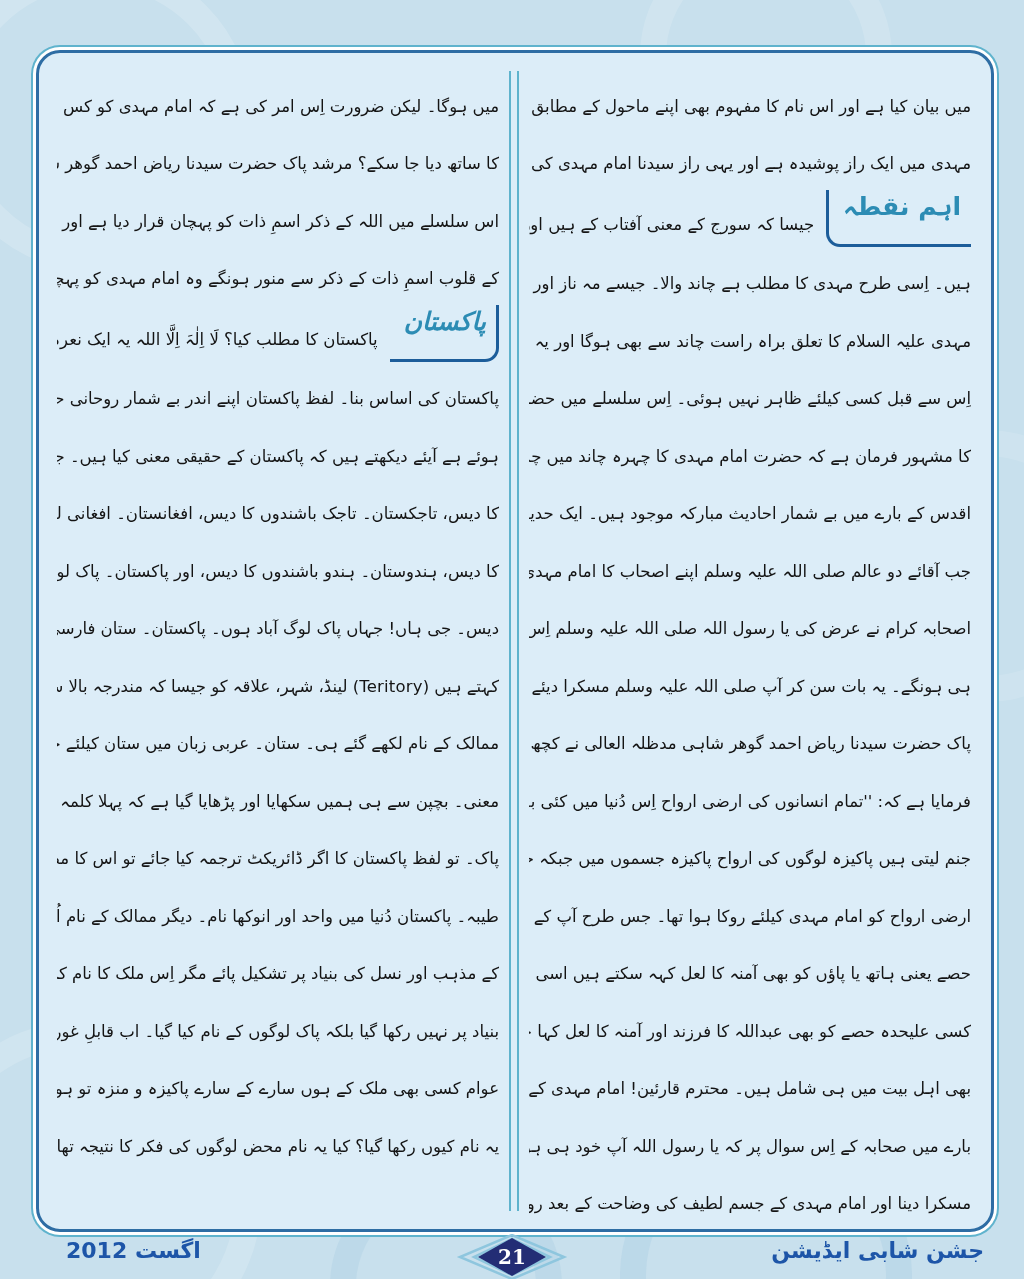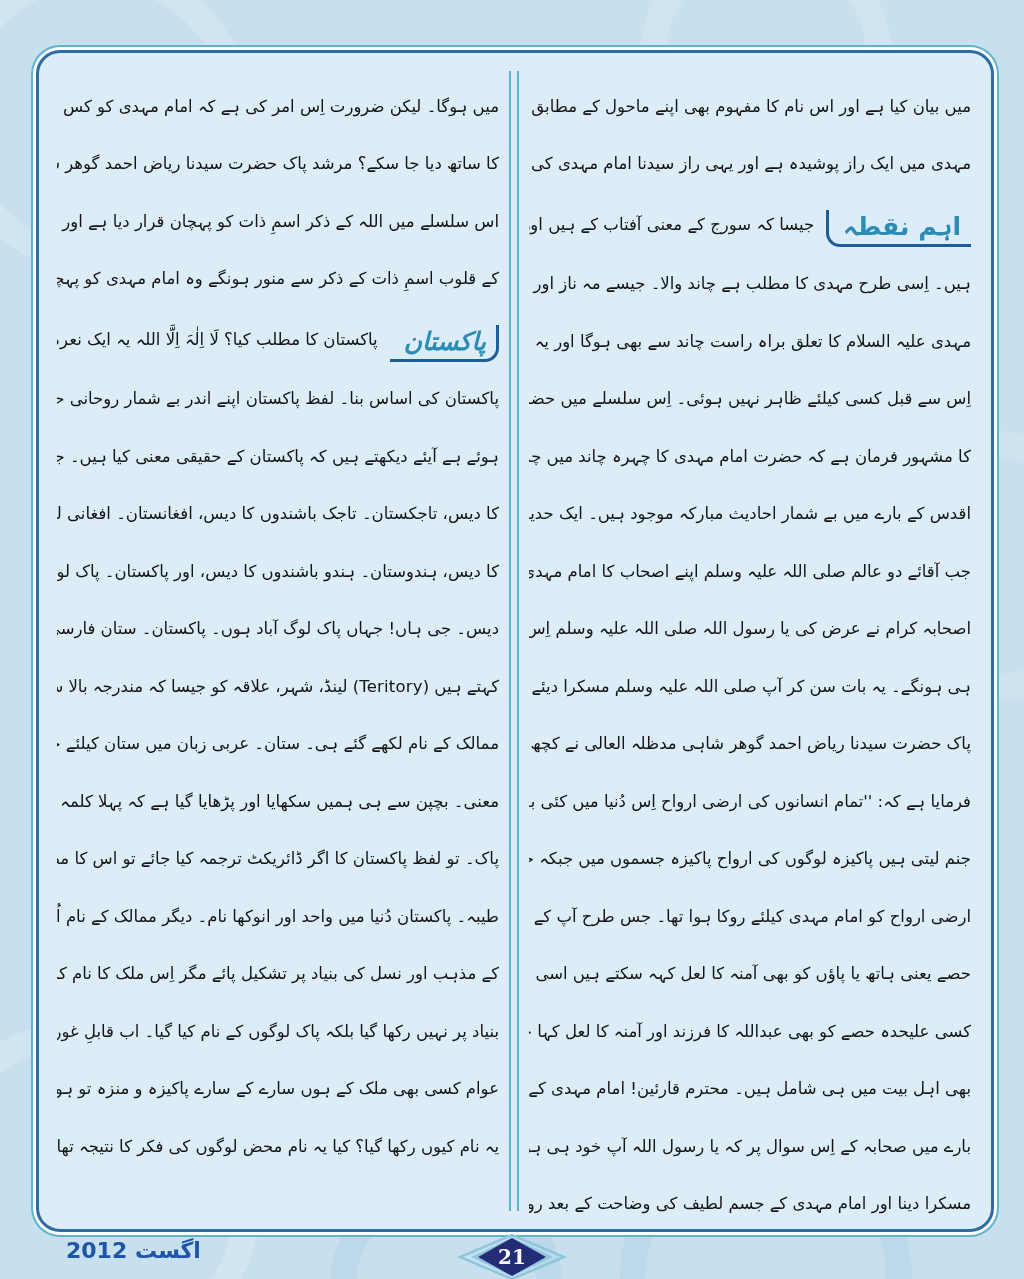--- a/index.html
+++ b/index.html
@@ -43,21 +43,21 @@
     height:41px; line-height:41px; font-size:16.5px; color:var(--text-color);
     letter-spacing:0.2px;
   }
   .hline{display:flex; direction:rtl; align-items:flex-end; height:46px; overflow:visible;}
   .hline .htext{
     direction:rtl; white-space:nowrap; overflow:hidden; flex:1 1 auto;
     font-size:16.5px; line-height:44px; color:var(--text-color); text-align:right;
   }
   .side-heading{
     flex:0 0 auto; font-size:25px; font-weight:bold; color:var(--heading-teal);
-    padding:0 10px 0 14px; margin-left:12px; line-height:34px;
+    padding:0 10px 20px 14px; margin-left:12px; line-height:34px;
     border-bottom:3px solid var(--bracket-navy);
   }
   .side-heading.bracket-left{ border-left:3px solid var(--bracket-navy); border-bottom-left-radius:14px; }
   .side-heading.bracket-right{ border-right:3px solid var(--bracket-navy); border-bottom-right-radius:14px;font-style:italic; }
 
   .footer{position:absolute; left:0; top:1234px; width:1024px; height:45px;}
   .footer-date{
     position:absolute; left:66px; top:4px; direction:rtl;
     color:var(--footer-blue); font-weight:bold; font-size:22px;
   }
@@ -152,14 +152,15 @@
   <div class="footer">
     <div class="footer-date">اگست 2012</div>
 
     <svg class="page-badge" viewBox="0 0 120 46" xmlns="http://www.w3.org/2000/svg">
       <polygon points="60,1 112,23 60,45 8,23" fill="none" stroke="#8ec6de" stroke-width="2.5"></polygon>
       <polygon points="60,5 98,23 60,41 22,23" fill="none" stroke="#8ec6de" stroke-width="2.5"></polygon>
       <polygon points="60,4 94,23 60,42 26,23" fill="#232d75"></polygon>
       <text x="60" y="30" text-anchor="middle">21</text>
     </svg>
 
+    <div class="footer-edition">جشن شابی ایڈیشن</div>
   </div>
 </div>
 
 </body></html>

